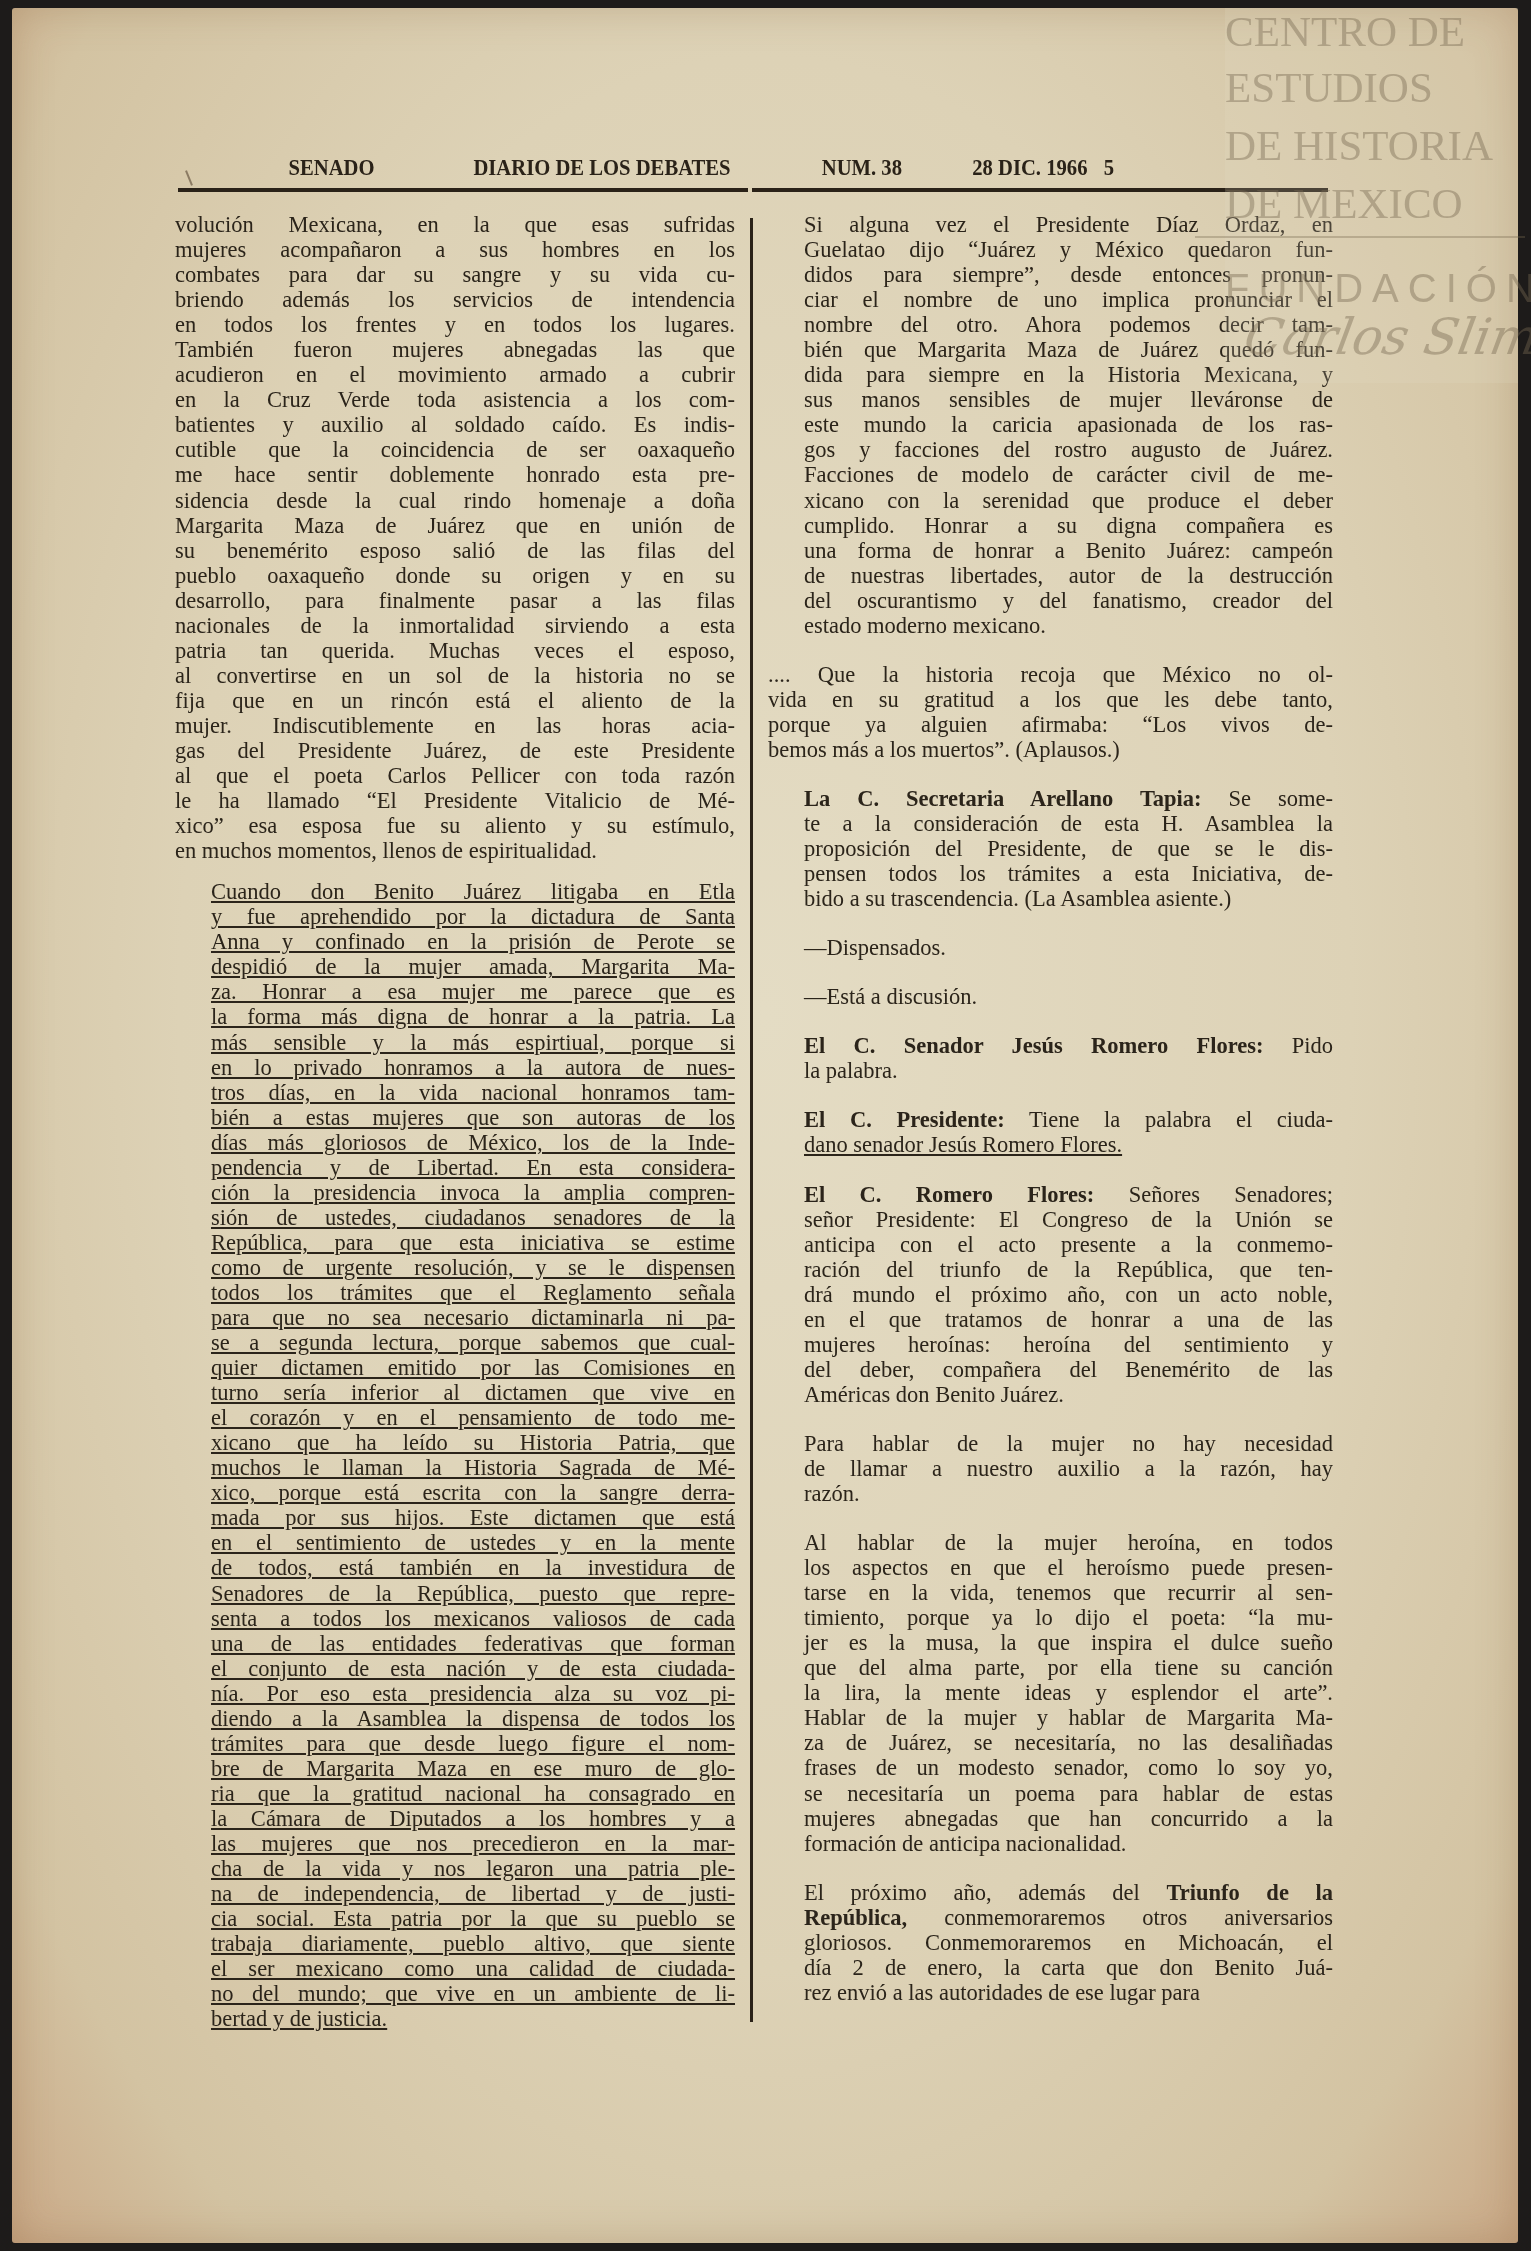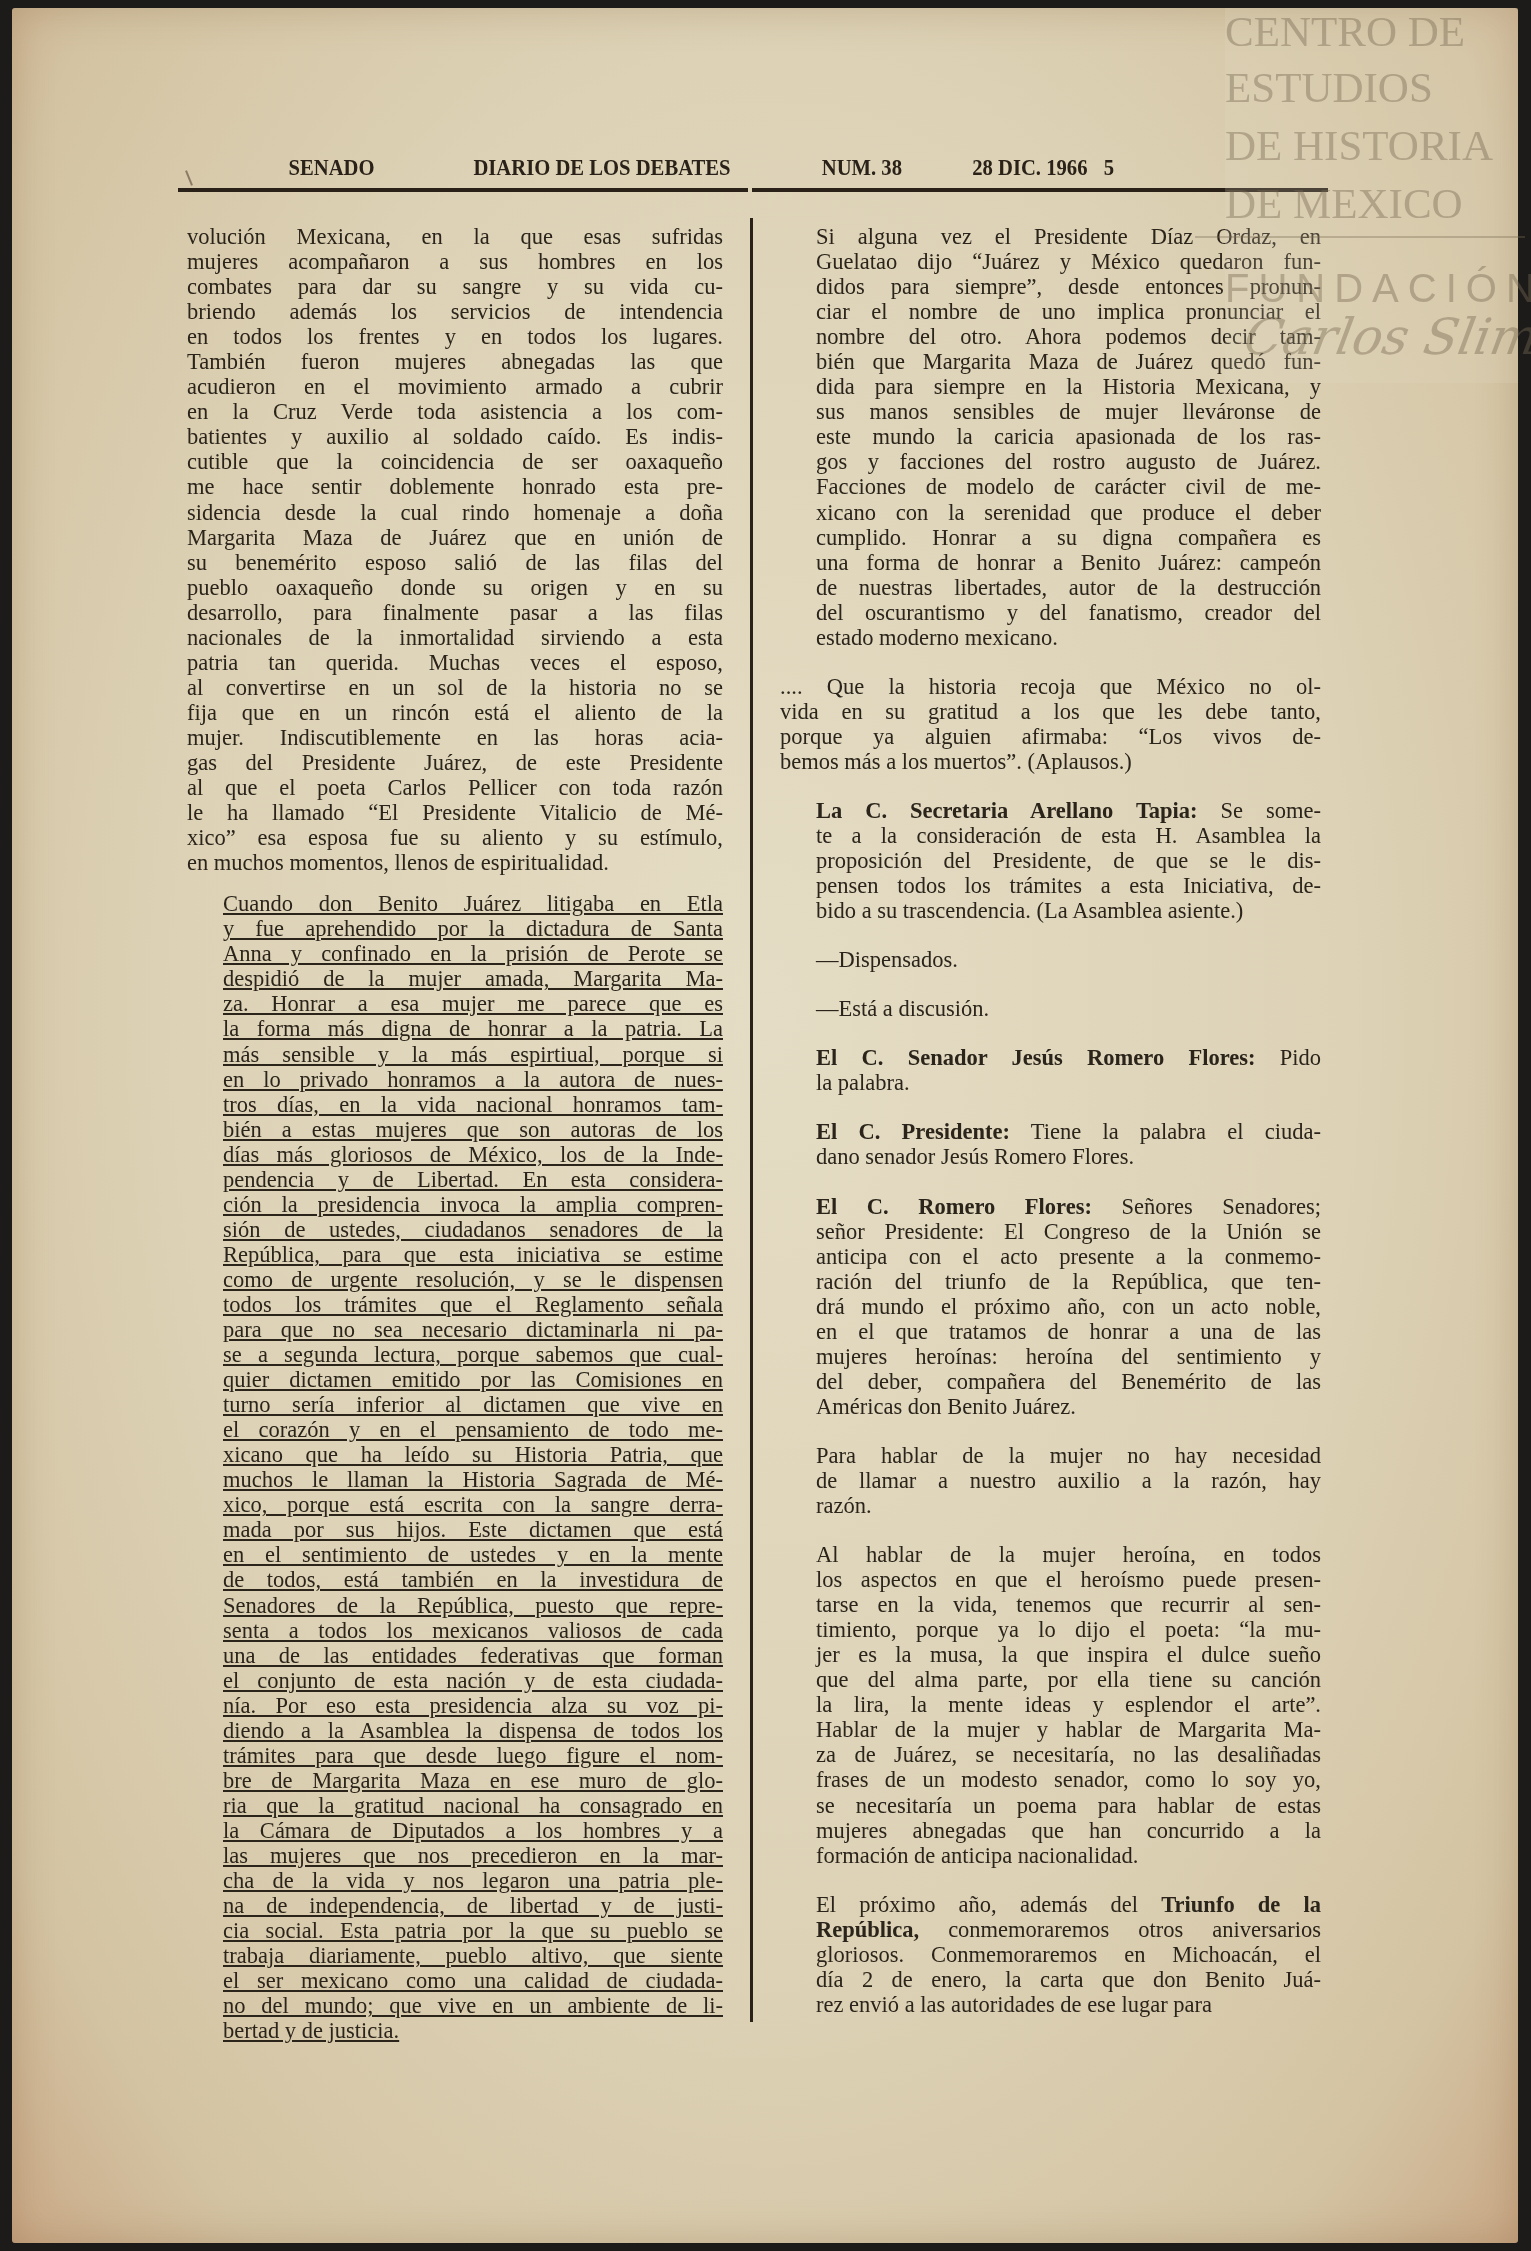--- a/index.html
+++ b/index.html
@@ -36,21 +36,21 @@
       position: absolute; left: 750px; top: 218px; width: 3px; height: 1804px; background: #2a2218;
     }
     .col {
       position: absolute; top: 212px;
       font-family: "Liberation Serif", serif;
       font-size: 22.5px; line-height: 25.05px; color: #2b241a;
       text-align: justify; hyphens: manual;
     }
     .col.left { left: 175px; width: 560px; }
     .col.right { left: 768px; width: 565px; }
-    .col p { margin: 12px; text-indent: 0; }
+    .col p { margin: 0; text-indent: 0; }
     .col p.ind { text-indent: 36px; }
     .col p.gap { margin-top: 24px; }
     .col p.gap-l { margin-top: 16px; text-decoration: underline; }
     .col b { font-weight: bold; }
     .line { display: block; text-align: justify; text-align-last: justify; white-space: nowrap; }
     .line.last { text-align-last: left; }
     .watermark {
       position: absolute; left: 1225px; top: 8px; width: 293px; height: 375px;
       color: rgba(120,105,80,0.42);
       font-family: "Liberation Serif", serif;
@@ -208,21 +208,21 @@
 
   <p class="gap ind">
     <span class="line"><b>El C. Senador Jesús Romero Flores:</b> <span>Pido</span></span>
     <span style="display: block;">
         <span class="line last">la palabra.</span>
       </span>
   </p>
 
   <p class="gap ind">
     <span class="line"><b>El C. Presidente:</b> <span>Tiene la palabra el ciuda-</span></span>
-    <span style="display: block;">
+    <span style="display: block; text-decoration: underline;">
         <span class="line last">dano senador Jesús Romero Flores.</span>
       </span>
   </p>
 
   <p class="gap ind">
     <span class="line"><b>El C. Romero Flores:</b> <span>Señores Senadores;</span></span>
     <span style="display: block;">
         <span class="line">señor Presidente: El Congreso de la Unión se</span>
         <span class="line">anticipa con el acto presente a la  conmemo-</span>
         <span class="line">ración del triunfo de la República, que ten-</span>

